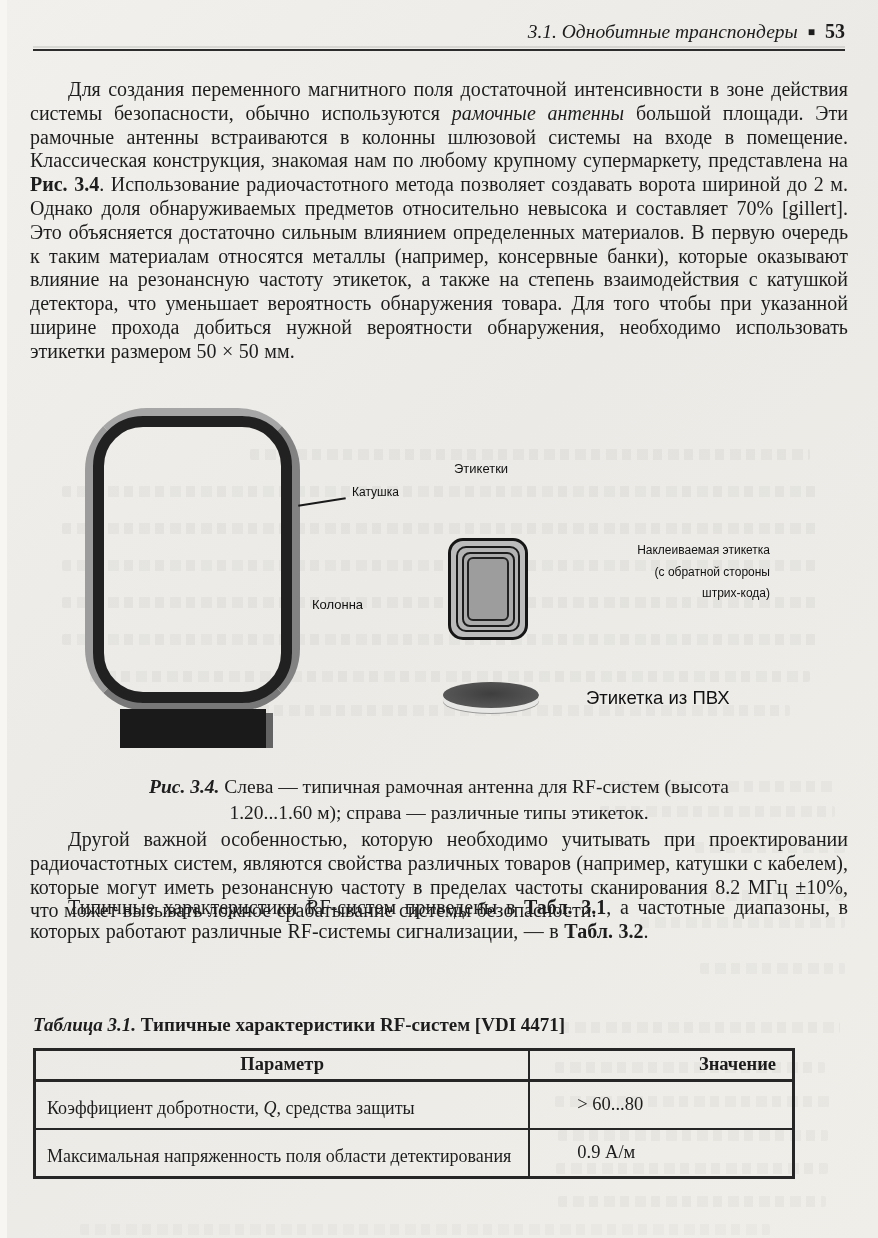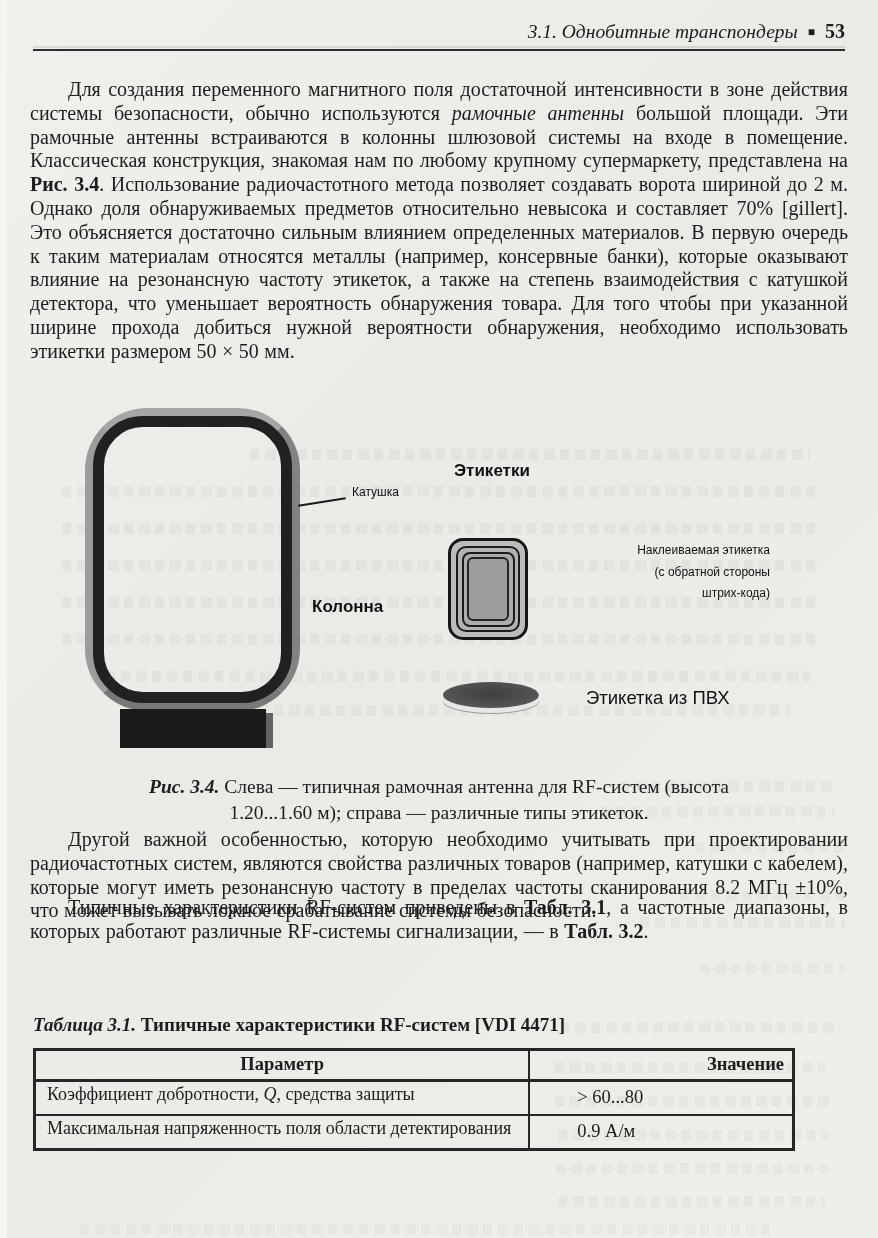--- a/index.html
+++ b/index.html
@@ -33,21 +33,21 @@
   
   .figure{position:absolute;top:400px;left:30px;width:818px;height:362px;z-index:1;
     font-family:"Liberation Sans","DejaVu Sans",sans-serif;}
   .ring{position:absolute;left:55px;top:8px;width:215px;height:303px;box-sizing:border-box;
     border:8px solid;border-color:#a6a6a6 #828282 #787878 #9c9c9c;border-radius:62px;}
   .ring-inner{position:absolute;inset:0;border:11px solid #212121;border-radius:50px;}
   .base{position:absolute;left:90px;top:309px;width:146px;height:39px;background:#1a1a1a;}
   .base::after{content:"";position:absolute;right:-7px;top:4px;width:7px;height:35px;background:#636363;}
   .leader{position:absolute;left:268px;top:101px;width:48px;height:2.4px;background:#1a1a1a;transform:rotate(-9deg);}
   .lbl{position:absolute;font-size:12px;color:#111;white-space:nowrap;}
-  .lbl.bold{font-weight:bold;font-size:17px;}
+  .lbl.bold{font-weight:normal;font-size:13px;}
   .lbl-katushka{left:322px;top:85px;}
   .lbl-kolonna{left:282px;top:197px;}
   .lbl-etiketki{left:424px;top:61px;font-size:20px;}
   .sticker{position:absolute;left:418px;top:138px;width:80px;height:102px;box-sizing:border-box;
     background:#bcbcbc;border:3px solid #161616;border-radius:15px;padding:5px;}
   .sticker .s2{width:100%;height:100%;box-sizing:border-box;border:2.5px solid #1c1c1c;border-radius:10px;padding:3.5px;background:#b3b3b3;}
   .sticker .s3{width:100%;height:100%;box-sizing:border-box;border:2.5px solid #1c1c1c;border-radius:8px;padding:3.5px;background:#ababab;}
   .sticker .s4{width:100%;height:100%;box-sizing:border-box;border:2px solid #222;border-radius:6px;background:#9d9d9d;}
   .lbl-nakl{left:505px;top:140px;width:235px;text-align:right;line-height:21.5px;white-space:normal;}
   .disc{position:absolute;left:413px;top:282px;width:96px;height:32px;}
@@ -62,24 +62,24 @@
   .cap-label{font-weight:bold;font-style:italic;}
 
   .table-caption{position:absolute;top:1014px;left:33px;font-size:19px;z-index:1;}
   .tc-label{font-weight:bold;font-style:italic;}
   .tc-text{font-weight:bold;}
 
   table.t31{position:absolute;top:1048px;left:33px;width:762px;z-index:1;
     border-collapse:collapse;font-size:18px;line-height:19.5px;background:transparent;}
   .t31,.t31 th,.t31 td{border:2px solid #262626;}
   table.t31{border:3px solid #262626;}
-  .t31 thead th{border-bottom:3px solid #262626;font-weight:bold;font-size:18.5px;padding:4px 8px;}
+  .t31 thead th{border-bottom:3px solid #262626;font-weight:bold;font-size:18.5px;padding:4px 16px;}
   .t31 .h-param{text-align:center;}
   .t31 .h-val{text-align:right;padding-left:47px;}
-  .t31 td.param{padding:3px 10px 4px 11px;text-align:left;vertical-align:middle;margin-top:15px;}
+  .t31 td.param{padding:17px 10px 4px 11px;text-align:left;vertical-align:middle;margin-top:15px;}
   .t31 td.val{text-align:left;padding-left:47px;vertical-align:middle;font-size:18.5px;}
   .t31 sub{font-size:13px;}
 </style>
 </head>
 <body>
 
 <div class="page">
 
   <div class="bleed" style="top:449px;left:250px;width:560px;opacity:.13"></div>
   <div class="bleed" style="top:486px;left:62px;width:758px;opacity:.12"></div>

